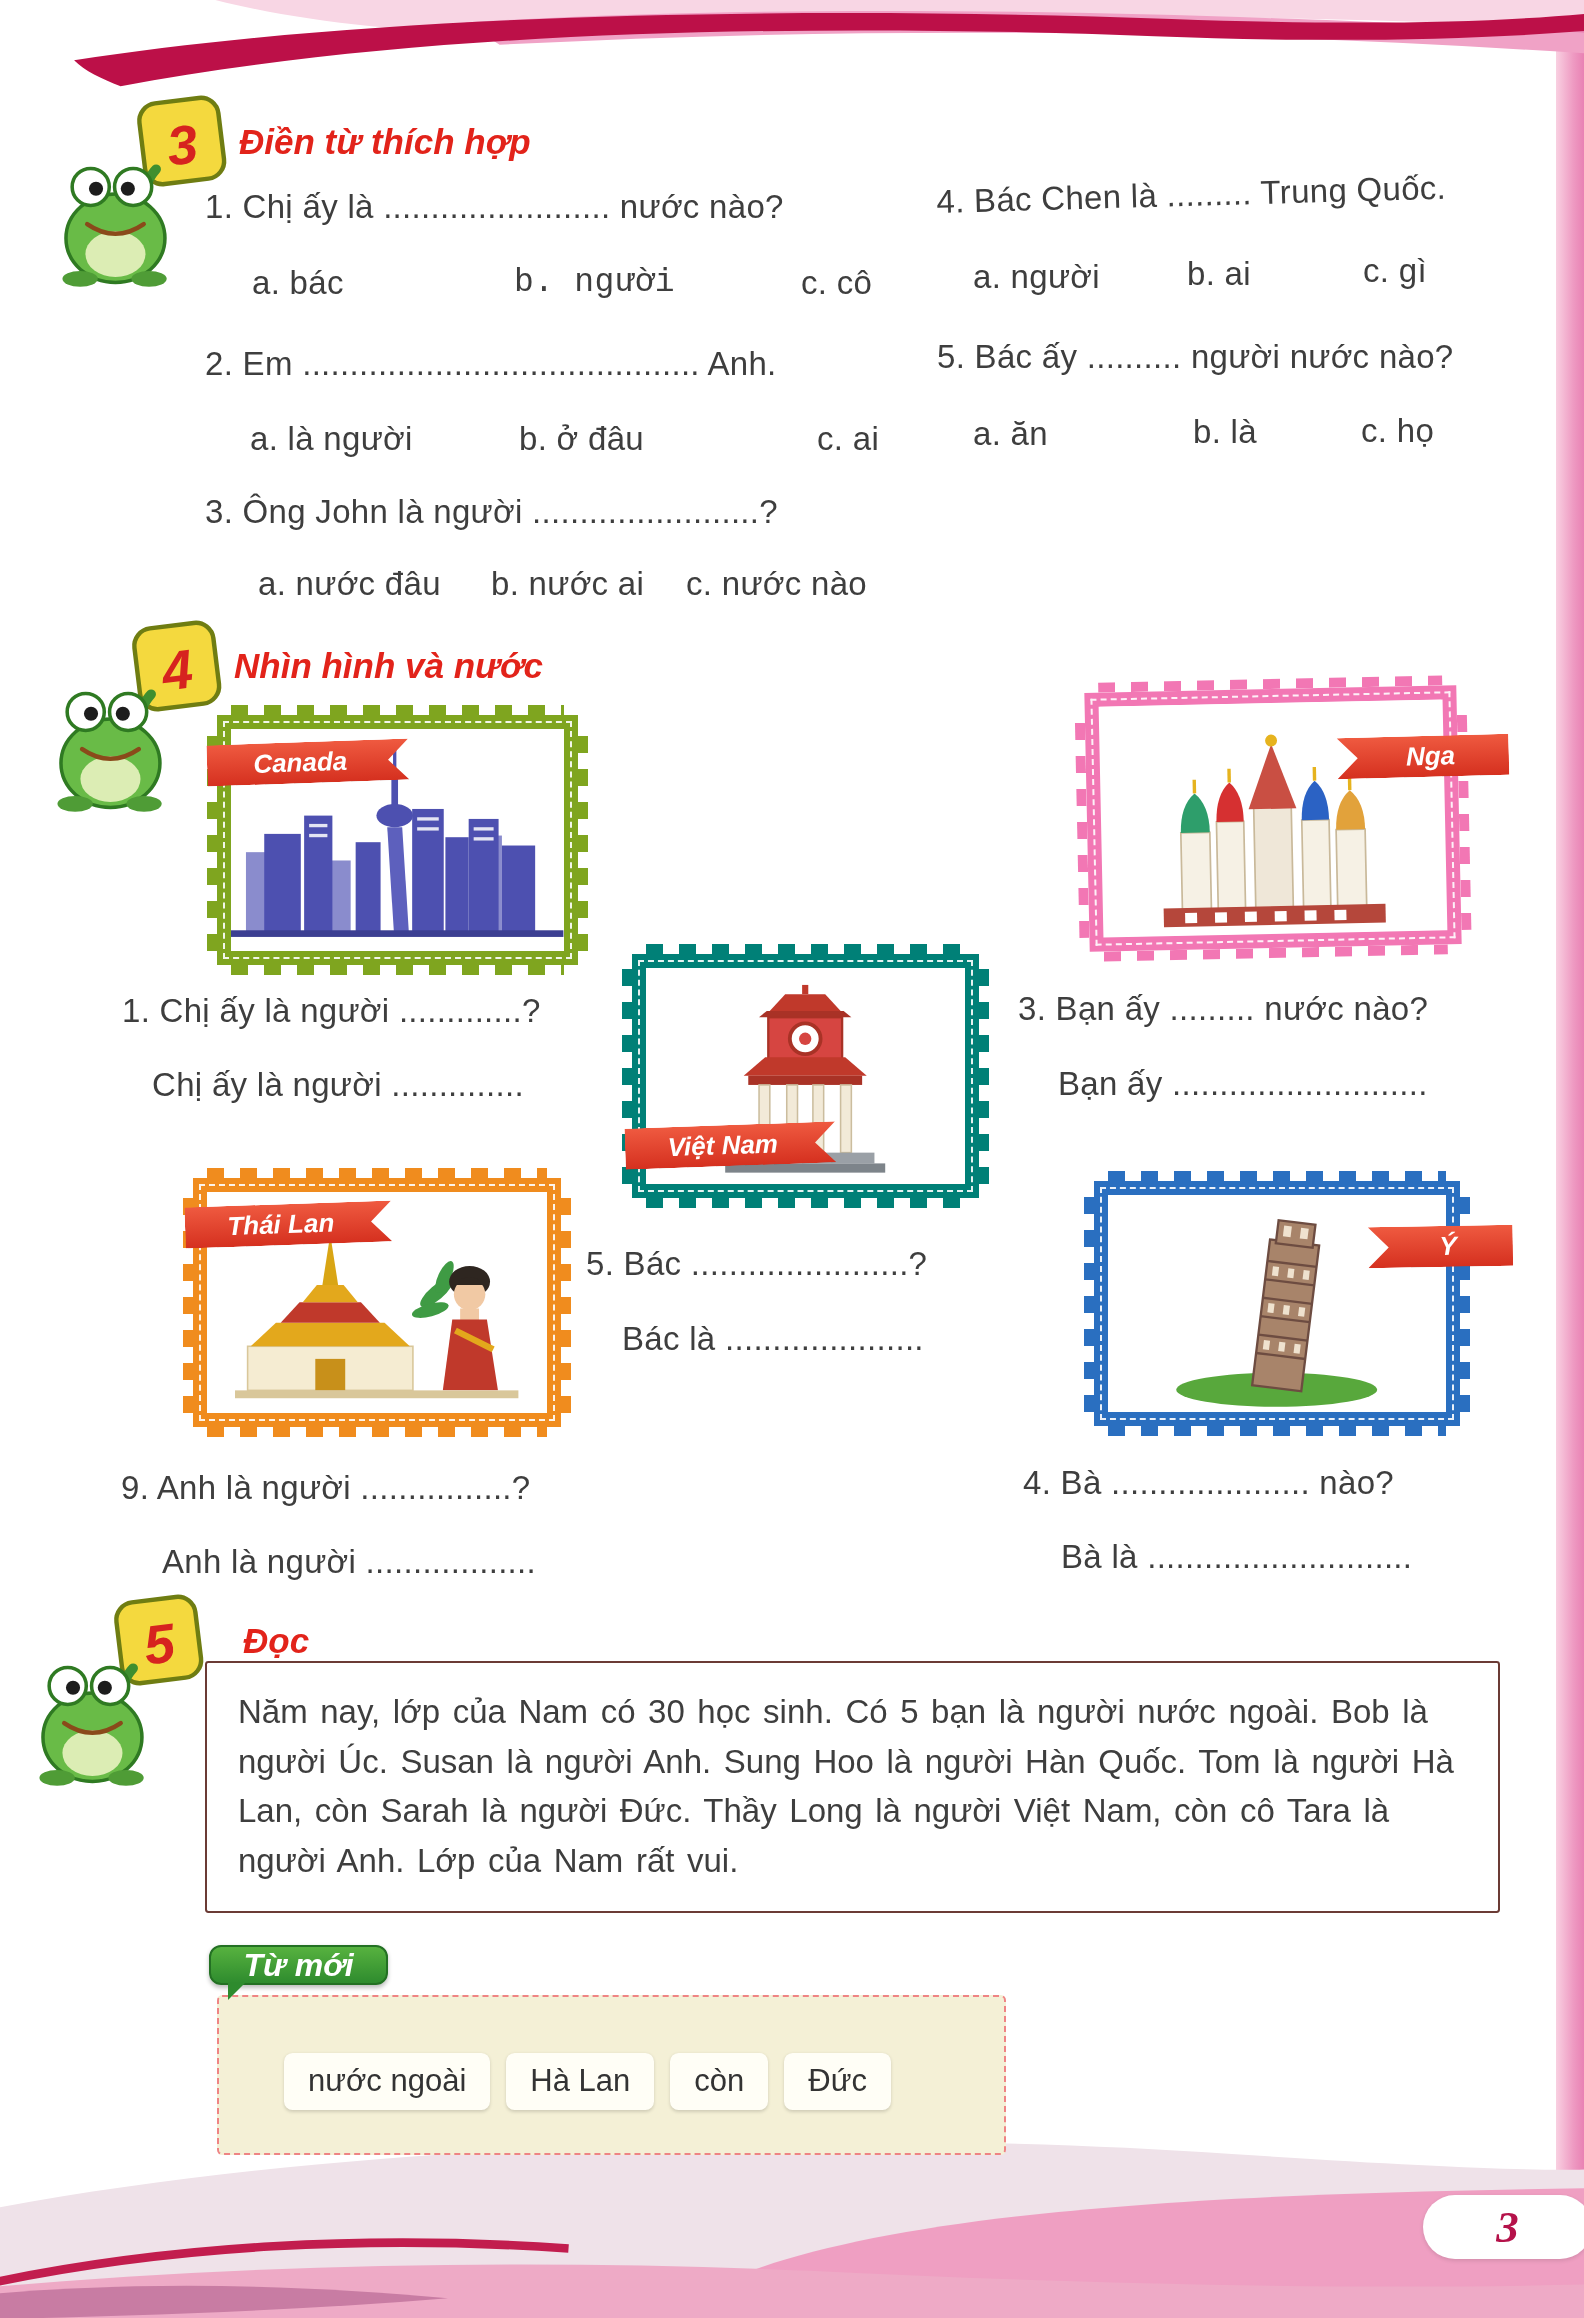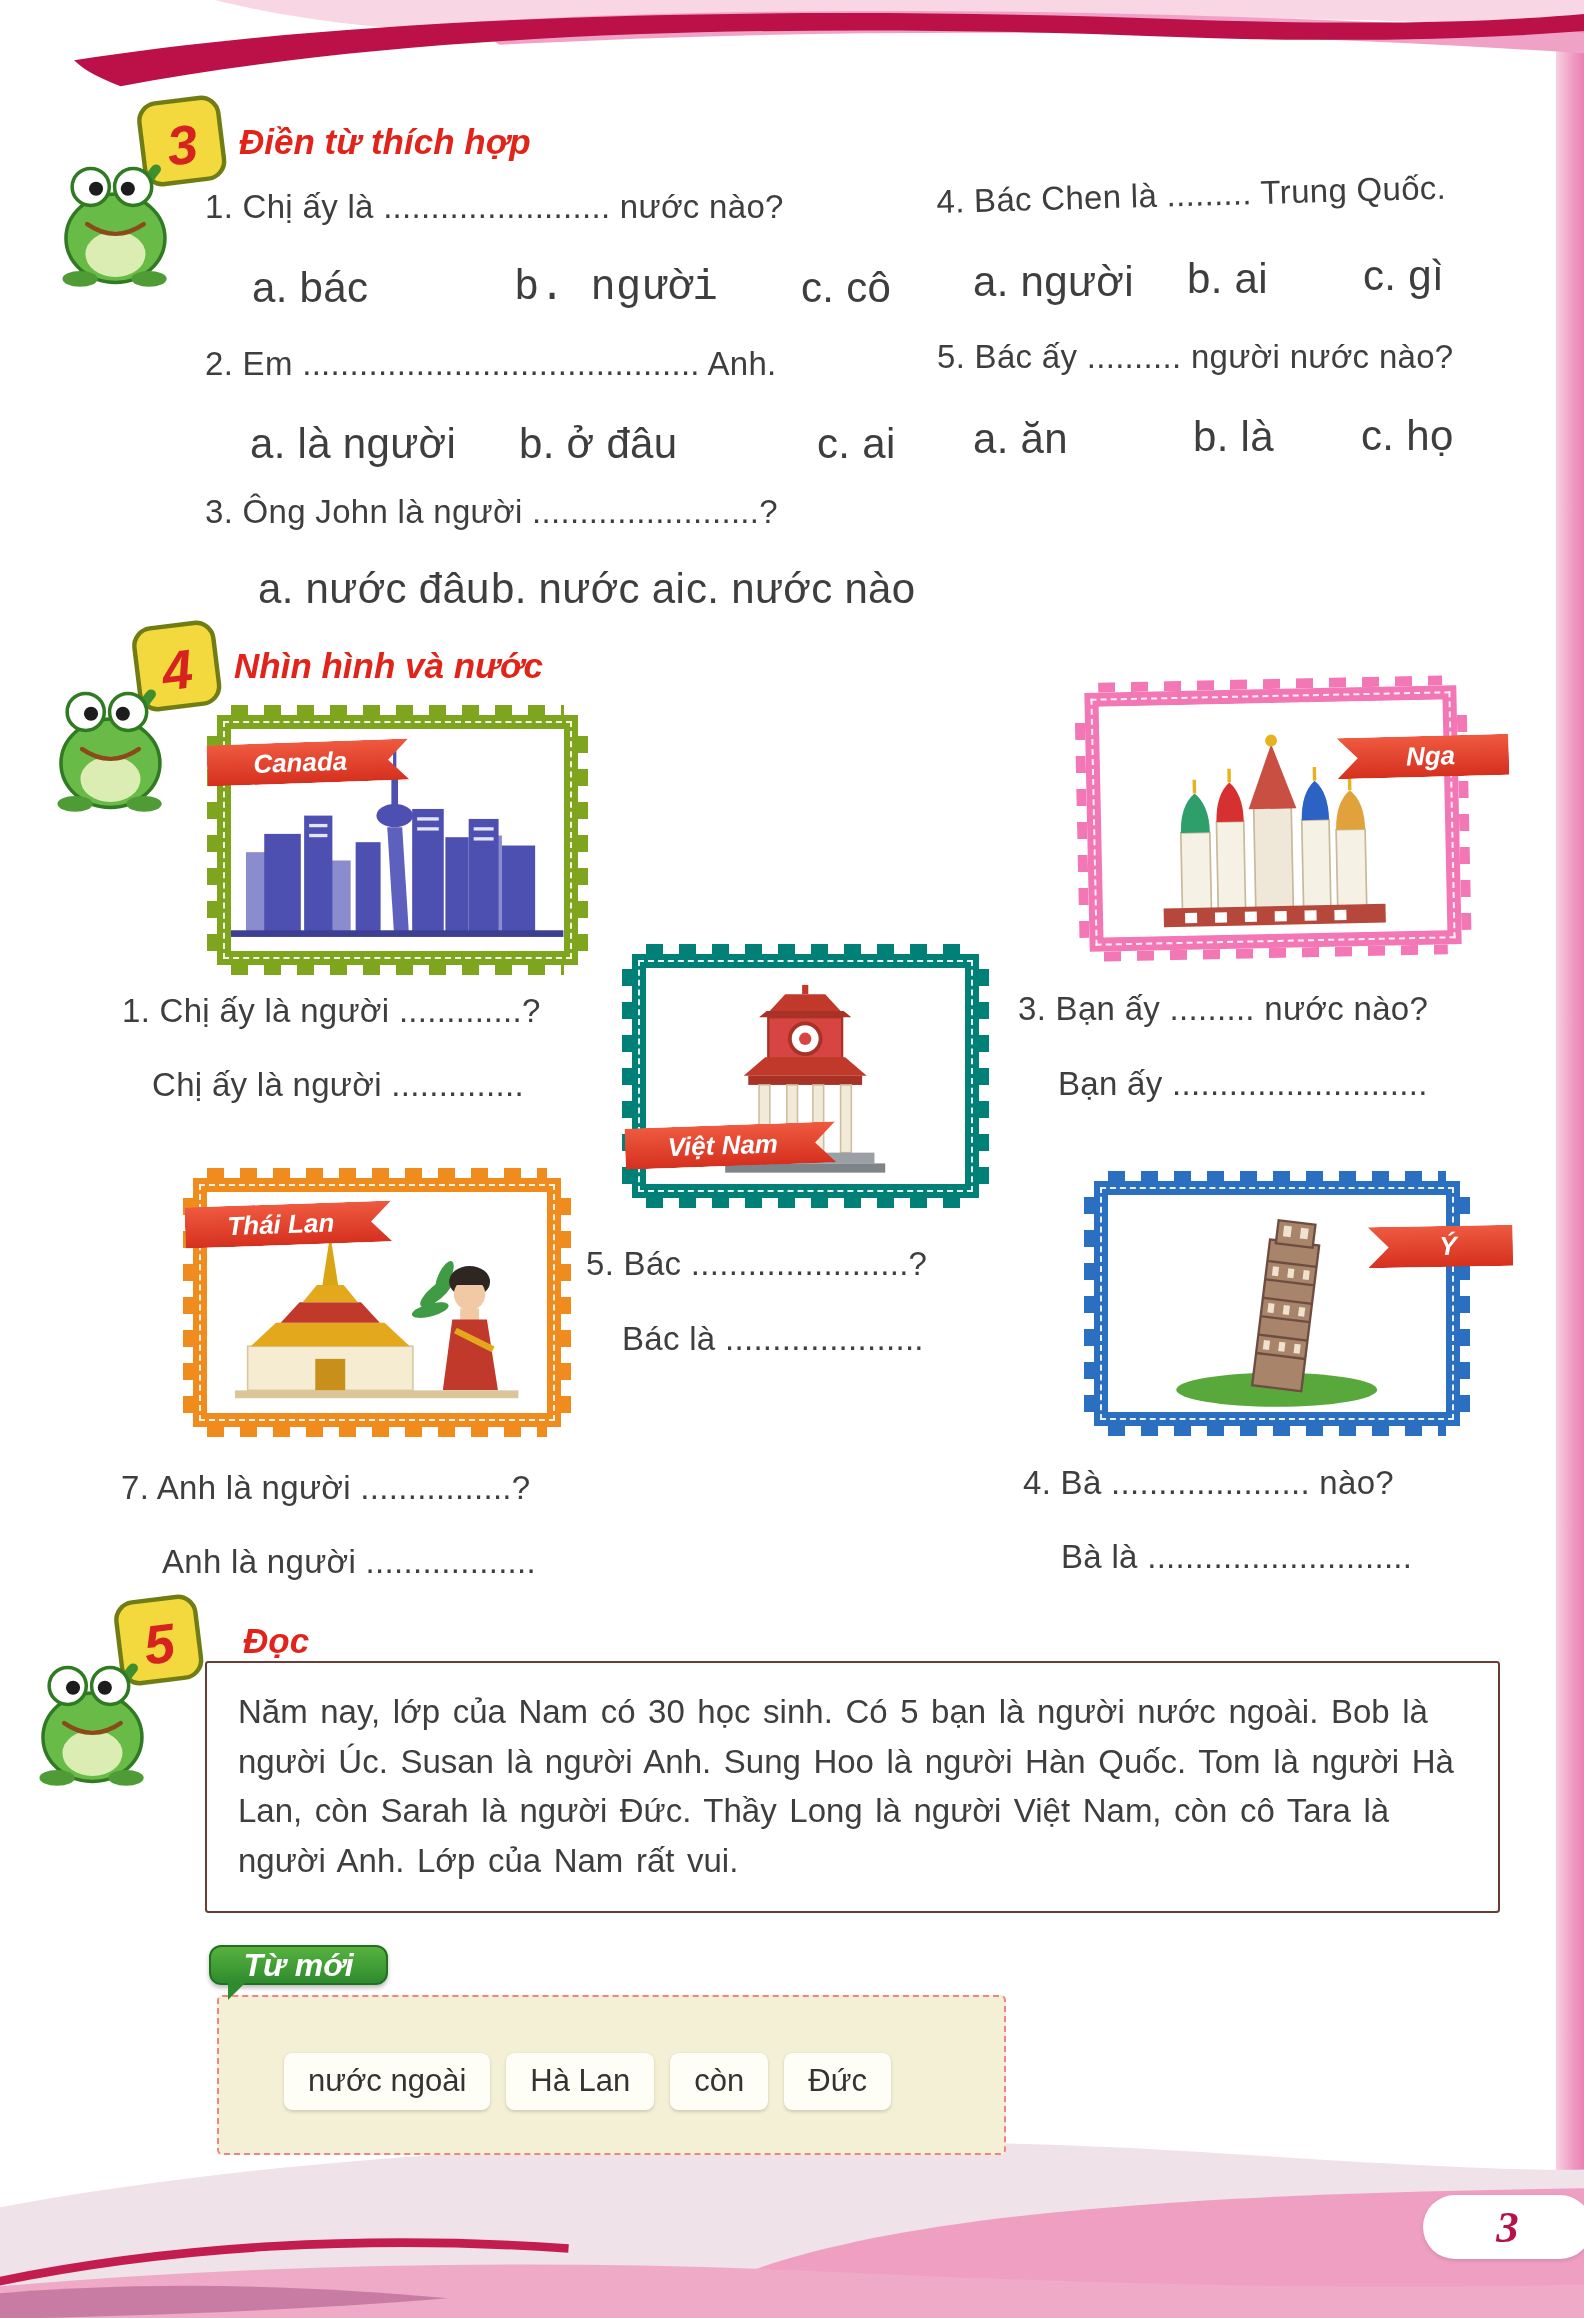--- a/index.html
+++ b/index.html
@@ -1,19 +1,19 @@
 <!DOCTYPE html>
 <html style="font-size:13.8px"><head>
 <meta charset="utf-8">
 <style>
   html,body{margin:0;padding:0;background:#ffffff;}
   .page{position:relative;width:1585px;height:2319px;background:#ffffff;overflow:hidden;
         font-family:"Liberation Sans",sans-serif;}
   .q{position:absolute;font-size:33px;color:#3e3e3e;white-space:nowrap;z-index:2;letter-spacing:0.3px;}
-  .opt{position:absolute;font-size:42px;color:#3e3e3e;white-space:nowrap;z-index:2;letter-spacing:0.3px;}
+  .opt{position:absolute;font-size:33px;color:#3e3e3e;white-space:nowrap;z-index:2;letter-spacing:0.3px;}
   .title{position:absolute;font-size:35px;font-weight:bold;font-style:italic;color:#e2231a;
          white-space:nowrap;z-index:2;}
   
   .frame{position:absolute;z-index:2;}
   .fbody{position:absolute;inset:10.3px;border:14.6px solid var(--c);background:#fff;}
   .fbody::after{content:"";position:absolute;inset:-8.6px;border:2.6px dashed rgba(255,255,255,.9);pointer-events:none;}
   .fbody svg{width:100%;height:100%;display:block;}
   .teeth{position:absolute;background:repeating-linear-gradient(90deg,var(--c) 0 17px,transparent 17px 33px);}
   .teeth.t{top:0;left:24px;right:24px;height:10.3px;}
   .teeth.b{bottom:0;left:24px;right:24px;height:10.3px;}
@@ -327,21 +327,21 @@
 
     <div class="q" style="left:122px;top:992px;">1. Chị ấy là người .............?</div>
     <div class="q" style="left:152px;top:1066px;">Chị ấy là người ..............</div>
 
     <div class="q" style="left:1018px;top:990px;">3. Bạn ấy ......... nước nào?</div>
     <div class="q" style="left:1058px;top:1065px;">Bạn ấy ...........................</div>
 
     <div class="q" style="left:586px;top:1245px;">5. Bác .......................?</div>
     <div class="q" style="left:622px;top:1320px;">Bác là .....................</div>
 
-    <div class="q" style="left:121px;top:1469px;">7. Anh là người ................?</div>
+    <div class="q" style="left:121px;top:1469px;">9. Anh là người ................?</div>
     <div class="q" style="left:162px;top:1543px;">Anh là người ..................</div>
 
     <div class="q" style="left:1023px;top:1464px;">4. Bà ..................... nào?</div>
     <div class="q" style="left:1061px;top:1538px;">Bà là ............................</div>
   </section>
 
   <section>
     <svg class="frog" style="left:34px;top:1587px;width:177px;height:205px;" viewBox="0 0 200 232" aria-hidden="true">
       <g transform="rotate(-7 141 60)">
         <rect x="96" y="14" width="90" height="92" rx="20" fill="#f4d93e" stroke="#6f7d12" stroke-width="5"></rect>

